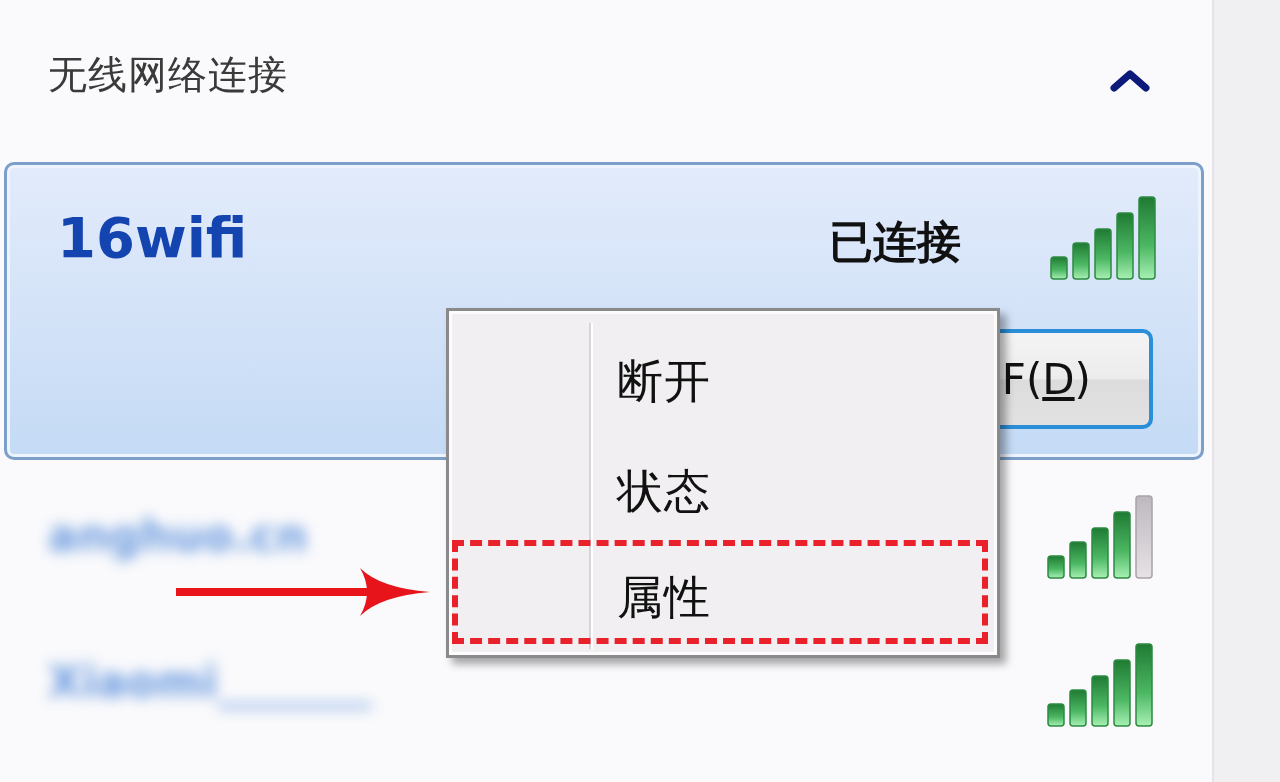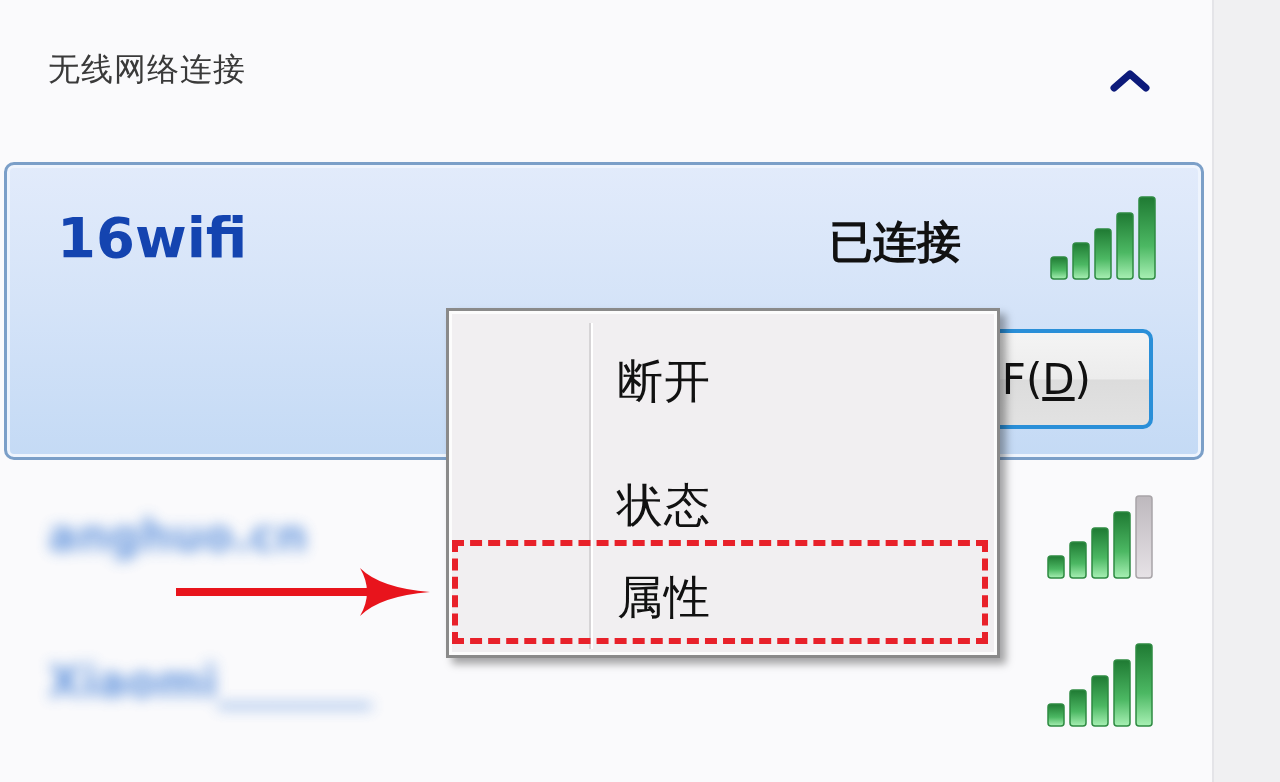--- a/index.html
+++ b/index.html
@@ -23,21 +23,21 @@
       left: 1212px; top: 0;
       width: 68px;
       height: 782px;
       background: #f0f0f2;
       border-left: 2px solid #e4e4e8;
       box-sizing: border-box;
     }
     .section-title {
       position: absolute;
       left: 48px; top: 48px;
-      font-size: 32px;
+      font-size: 39px;
       color: #3a3a3a;
       letter-spacing: 1px;
     }
     .collapse-btn {
       position: absolute;
       left: 1108px; top: 62px;
       width: 44px; height: 36px;
       cursor: pointer;
     }
     .collapse-btn svg { width: 44px; height: 36px; }
@@ -235,21 +235,21 @@
       <rect x="92" y="6" width="16" height="82" rx="3" fill="url(#g3)" stroke="#2e8a42" stroke-width="1.5"></rect>
     </svg>
   </div>
 
   <div class="ctx-menu">
     <div class="inner-border"></div>
     <div class="ctx-gutter-sep"></div>
     <div class="ctx-item" style="top:14px;">
       <span class="label">断开</span>
     </div>
-    <div class="ctx-item" style="top:138px;">
+    <div class="ctx-item" style="top:124px;">
       <span class="label">状态</span>
     </div>
     <div class="ctx-item" style="top:230px;">
       <span class="label">属性</span>
     </div>
   </div>
 
   <div class="highlight-box"></div>
   <div class="red-arrow">
     <svg viewBox="0 0 260 56">

